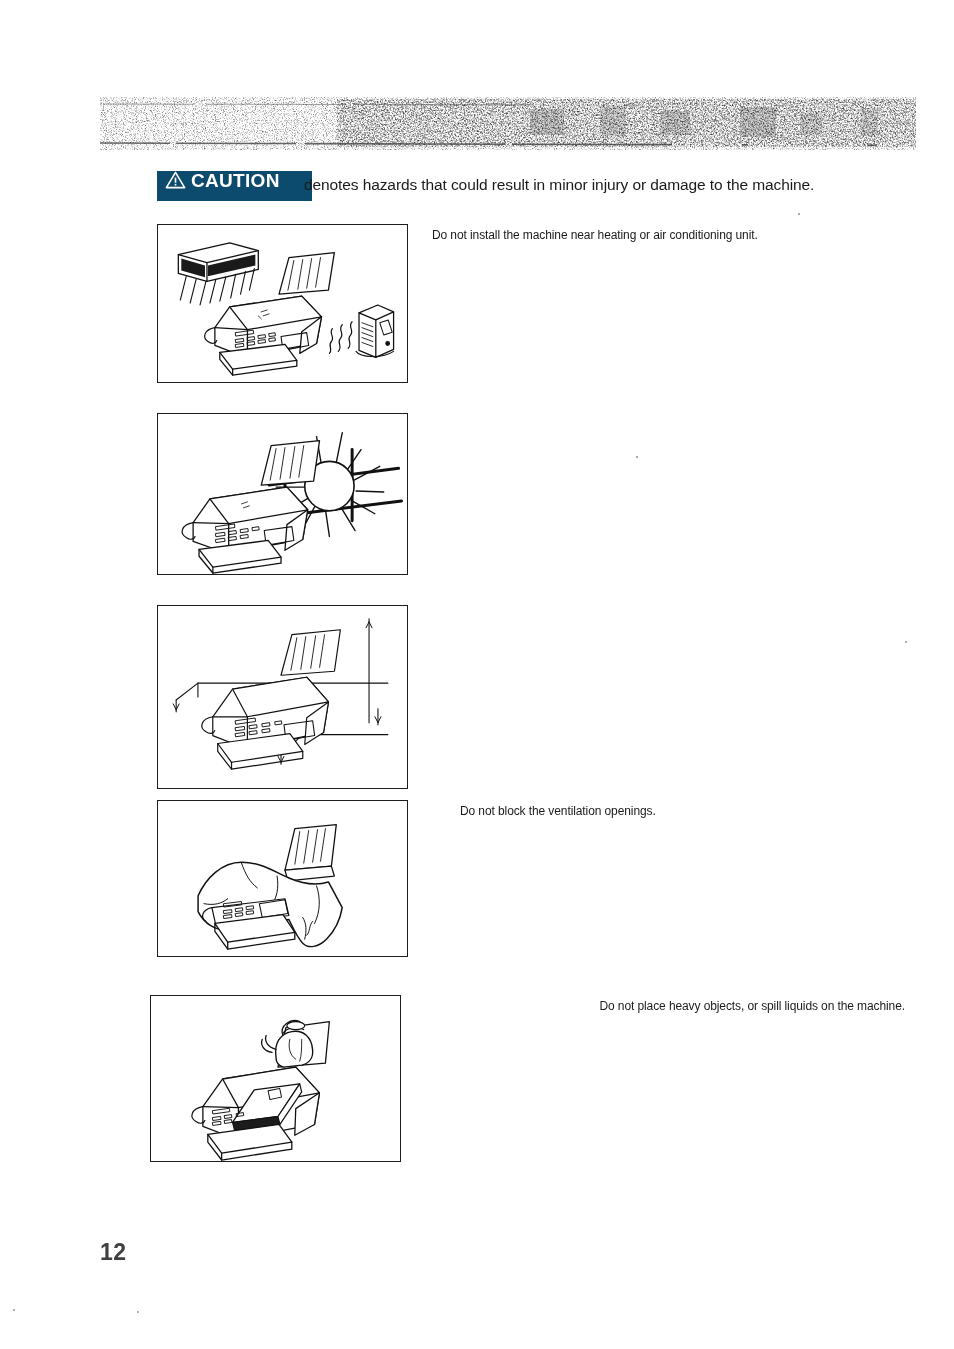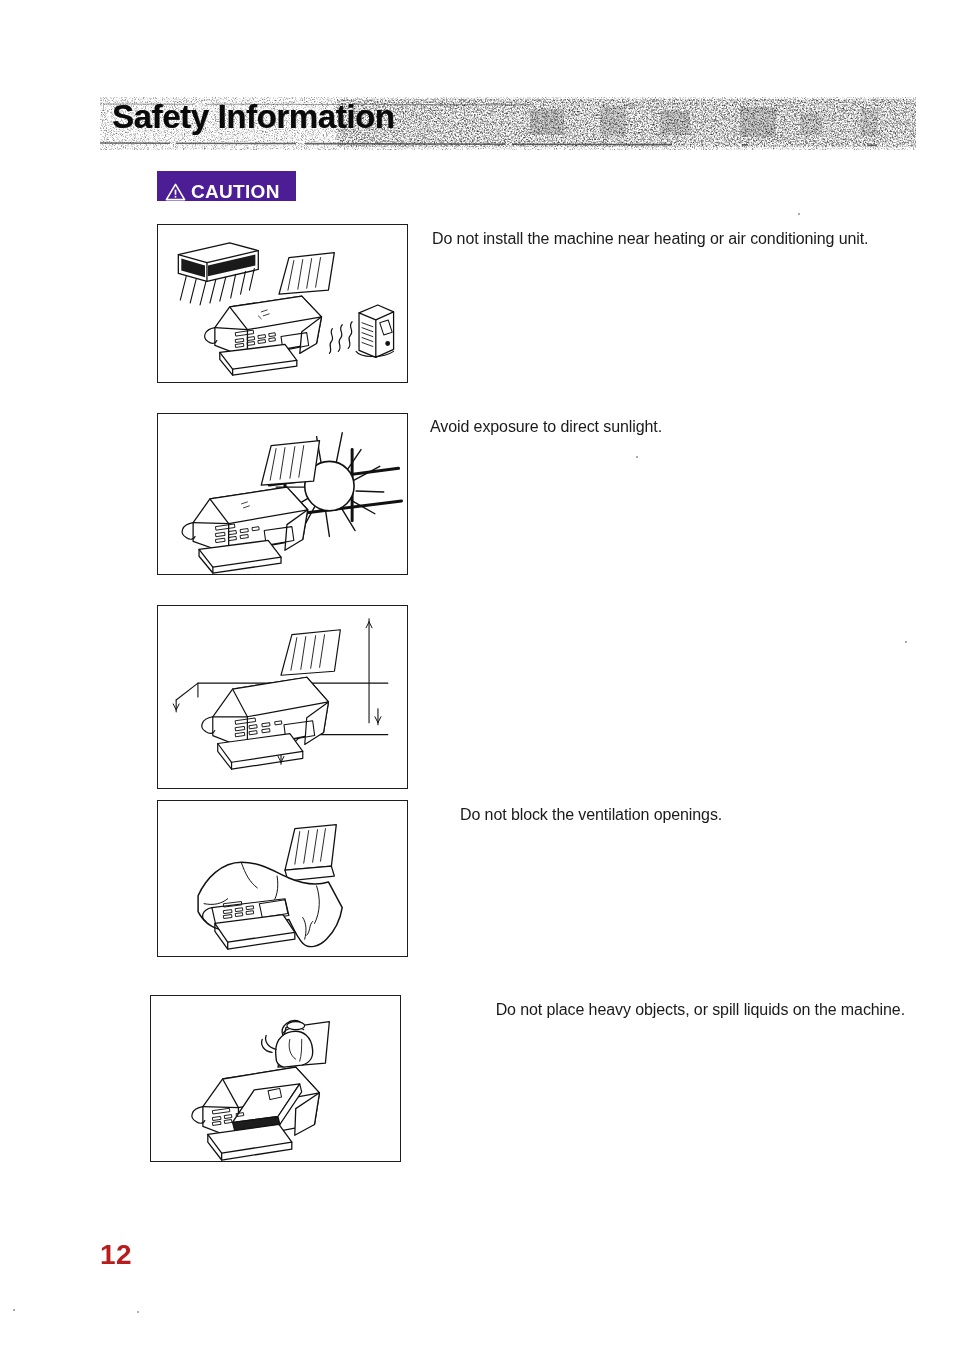--- a/index.html
+++ b/index.html
@@ -52,25 +52,25 @@
     position: absolute;
     left: 157px;
     top: 171px;
     width: 760px;
     height: 32px;
   }
   #caution-badge {
     position: absolute;
     left: 0;
     top: 0;
-    width: 139px;
+    width: 155px;
     height: 30px;
-    background: #4c1d95;
+    background: #0c4a6e;
     display: flex;
-    align-items: flex-end;
+    align-items: flex-start;
     gap: 5px;
     padding-left: 8px;
     box-sizing: border-box;
   }
   #caution-badge .warn-triangle {
     flex: 0 0 auto;
     width: 21px;
     height: 18px;
     display: block;
   }
@@ -98,21 +98,21 @@
     box-sizing: border-box;
     overflow: hidden;
   }
   .fig-box svg {
     display: block;
     width: 100%;
     height: 100%;
   }
   .item-text {
     position: absolute;
-    font-size: 16px;
+    font-size: 12px;
     line-height: 1.48;
     color: #1a1a1a;
     letter-spacing: -0.1px;
   }
 
   
   #fig-1  { left: 157px; top: 224px;  width: 251px; height: 159px; }
   #text-1 { left: 432px; top: 227px;  width: 470px; }
 
   #fig-2  { left: 157px; top: 413px;  width: 251px; height: 162px; }
@@ -125,23 +125,23 @@
   #text-4 { left: 428px; top: 803px;  width: 470px; margin-left: 32px; }
 
   #fig-5  { left: 150px; top: 995px;  width: 251px; height: 167px; }
   #text-5 { left: 425px; top: 998px;  width: 480px; text-align: right; }
 
   
   #page-number {
     position: absolute;
     left: 100px;
     top: 1239px;
-    font-size: 28px;
+    font-size: 23px;
     font-weight: bold;
-    color: #b91c1c;
+    color: #404040;
     letter-spacing: 0.5px;
   }
 
   
   .speck {
     position: absolute;
     background: #9a9a9a;
     border-radius: 50%;
   }
 </style>
@@ -175,32 +175,32 @@
         <rect x="500" y="9" width="26" height="30" fill="#2b2b2b" opacity="0.3"></rect>
         <rect x="560" y="14" width="30" height="24" fill="#2b2b2b" opacity="0.32"></rect>
         <rect x="640" y="10" width="36" height="30" fill="#2b2b2b" opacity="0.34"></rect>
         <rect x="700" y="16" width="22" height="22" fill="#2b2b2b" opacity="0.28"></rect>
         <rect x="760" y="11" width="18" height="28" fill="#2b2b2b" opacity="0.26"></rect>
       </g>
 
       <path d="M0,46 L180,46.5 L340,47 L520,47.5 L700,48 L816,48.5" stroke="#3a3a3a" stroke-width="1.6" fill="none" opacity="0.75" stroke-dasharray="70 6 120 9 200 7 160"></path>
       <path d="M4,7 L250,7.5 L470,8 L690,8.5 L816,9" stroke="#4a4a4a" stroke-width="1.1" fill="none" opacity="0.5" stroke-dasharray="90 12 140 8 180"></path>
     </svg>
-    <div id="page-title">Safety Information</div>
   </div>
 
   <div id="caution-row">
     <div id="caution-badge">
       <svg class="warn-triangle" viewBox="0 0 22 19">
         <path d="M11 1.5 L20.6 17.6 L1.4 17.6 Z" fill="none" stroke="#ffffff" stroke-width="1.7" stroke-linejoin="round"></path>
         <rect x="10.1" y="7" width="1.8" height="5.4" fill="#ffffff"></rect>
         <rect x="10.1" y="13.6" width="1.8" height="1.8" fill="#ffffff"></rect>
       </svg>
       <span id="caution-label">CAUTION</span>
     </div>
+    <div id="caution-text">denotes hazards that could result in minor injury or damage to the machine.</div>
   </div>
 
   <div class="fig-box" id="fig-1">
     <svg viewBox="0 0 251 159">
       <g fill="none" stroke="#111" stroke-width="1.3" stroke-linejoin="round" stroke-linecap="round">
 
         <path d="M20,30 L72,18 L101,26 L101,45 L49,57 L20,49 Z" fill="#fff"></path>
         <path d="M20,30 L49,38 L49,57"></path>
         <path d="M49,38 L101,26"></path>
         <path d="M23,34 L47,41 L47,53 L23,46 Z" fill="#1a1a1a" stroke="none"></path>
@@ -334,21 +334,20 @@
         <path d="M41,137 L55,155 L124,145 L111,128 Z" fill="#fff"></path>
         <path d="M41,137 L41,144 L55,161 L124,151 L124,145"></path>
         <path d="M55,155 L55,161"></path>
         <g stroke-width="0.8">
           <path d="M84,91 L90,89"></path>
           <path d="M86,95 L92,93"></path>
         </g>
       </g>
     </svg>
   </div>
-  <div class="item-text" id="text-2">Avoid exposure to direct sunlight.</div>
 
   <div class="fig-box" id="fig-3">
     <svg viewBox="0 0 251 184">
       <g fill="none" stroke="#111" stroke-width="1.2" stroke-linejoin="round" stroke-linecap="round">
 
         <path d="M18,95 L40,78 L232,78" stroke-width="1.1"></path>
         <path d="M18,95 L18,107" stroke-width="1.1"></path>
         <path d="M40,78 L40,92" stroke-width="1.1"></path>
         <path d="M124,150 L146,130 L232,130" stroke-width="1.1"></path>
         <path d="M124,150 L124,160" stroke-width="1.1"></path>

